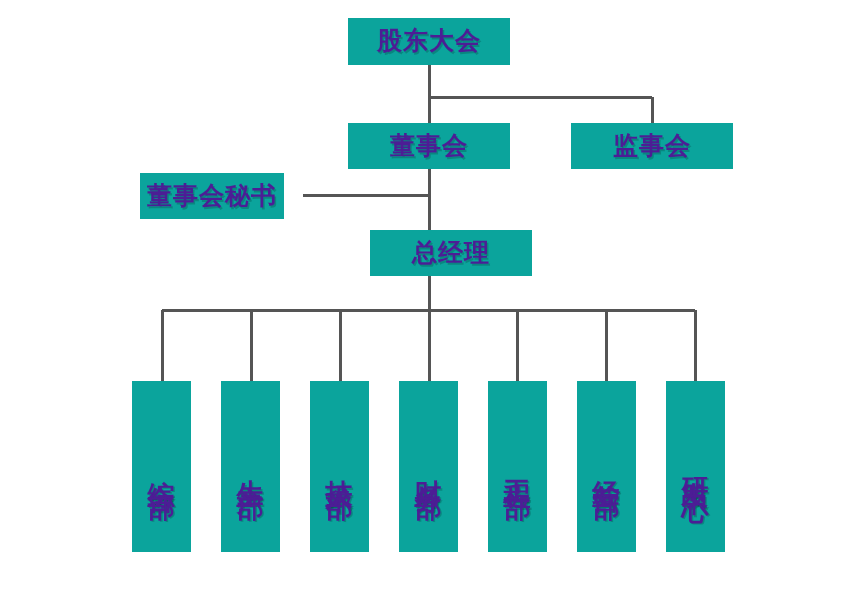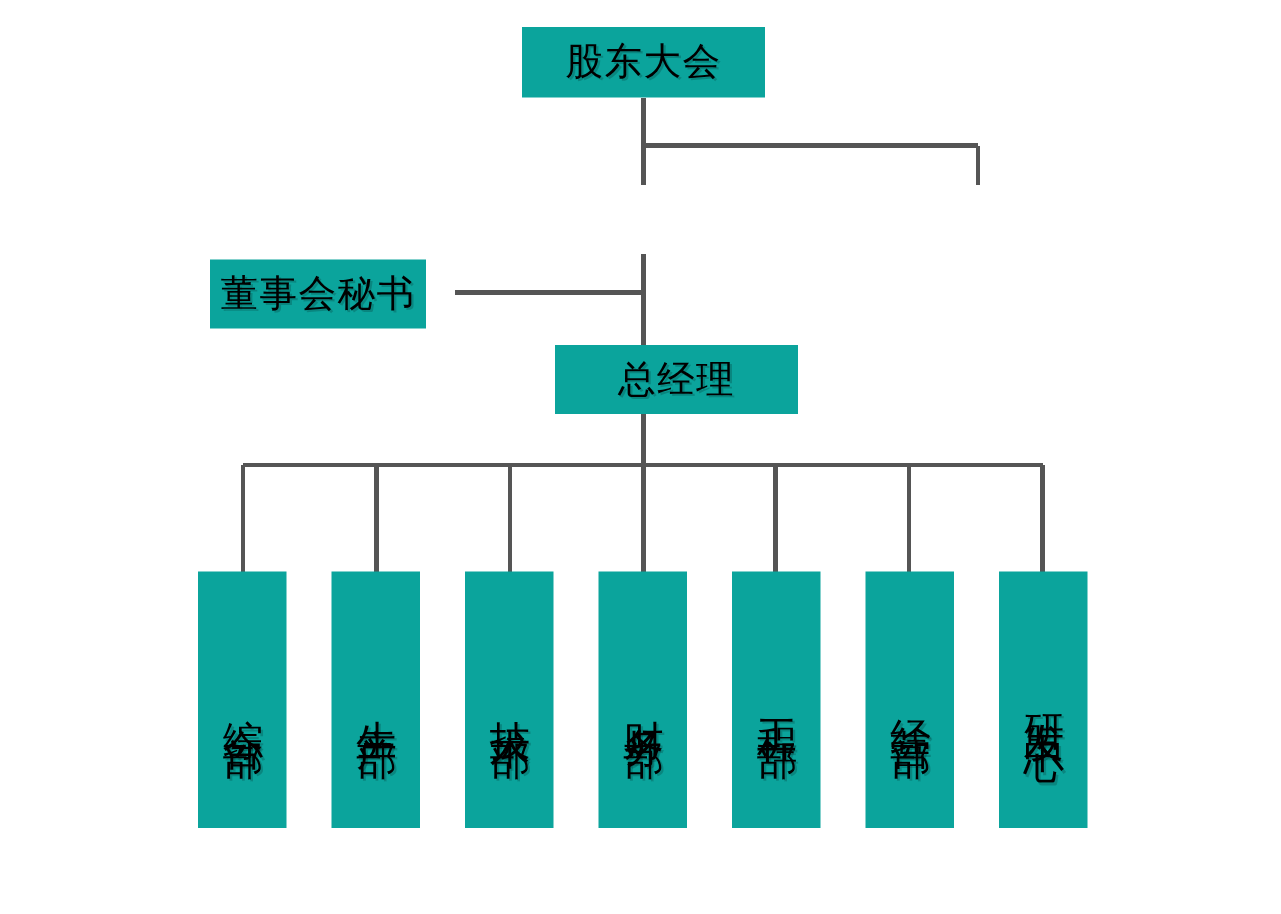--- a/index.html
+++ b/index.html
@@ -25,22 +25,22 @@
   }
   .node {
     position: absolute;
     background: #0BA49C;
     box-sizing: border-box;
     display: flex;
     align-items: center;
     justify-content: center;
   }
   .node-label {
-    color: #000000;
-    font-weight: normal;
+    color: #4c1d95;
+    font-weight: bold;
     letter-spacing: 1px;
     text-shadow: 1.5px 1.5px 0 rgba(0,0,0,0.18);
     white-space: nowrap;
     line-height: 1.05;
   }
   .node.horizontal .node-label {
     font-size: 25px;
   }
   .node.vertical {
     align-items: center;
@@ -85,21 +85,27 @@
       <line x1="517" y1="310" x2="517" y2="381"></line>
       <line x1="606" y1="310" x2="606" y2="381"></line>
       <line x1="695" y1="310" x2="695" y2="381"></line>
     </g>
   </svg>
 
   <div class="node horizontal" style="left:348px; top:18px; width:162px; height:47px;">
     <span class="node-label">股东大会</span>
   </div>
 
+  <div class="node horizontal" style="left:348px; top:123px; width:162px; height:46px;">
+    <span class="node-label">董事会</span>
+  </div>
 
+  <div class="node horizontal" style="left:571px; top:123px; width:162px; height:46px;">
+    <span class="node-label">监事会</span>
+  </div>
 
   <div class="node horizontal" style="left:140px; top:173px; width:144px; height:46px;">
     <span class="node-label">董事会秘书</span>
   </div>
 
   <div class="node horizontal" style="left:348px; top:230px; width:162px; height:46px;margin-left:22px;">
     <span class="node-label">总经理</span>
   </div>
 
   <div class="node vertical" style="left:132px; top:381px; width:59px; height:171px;">

